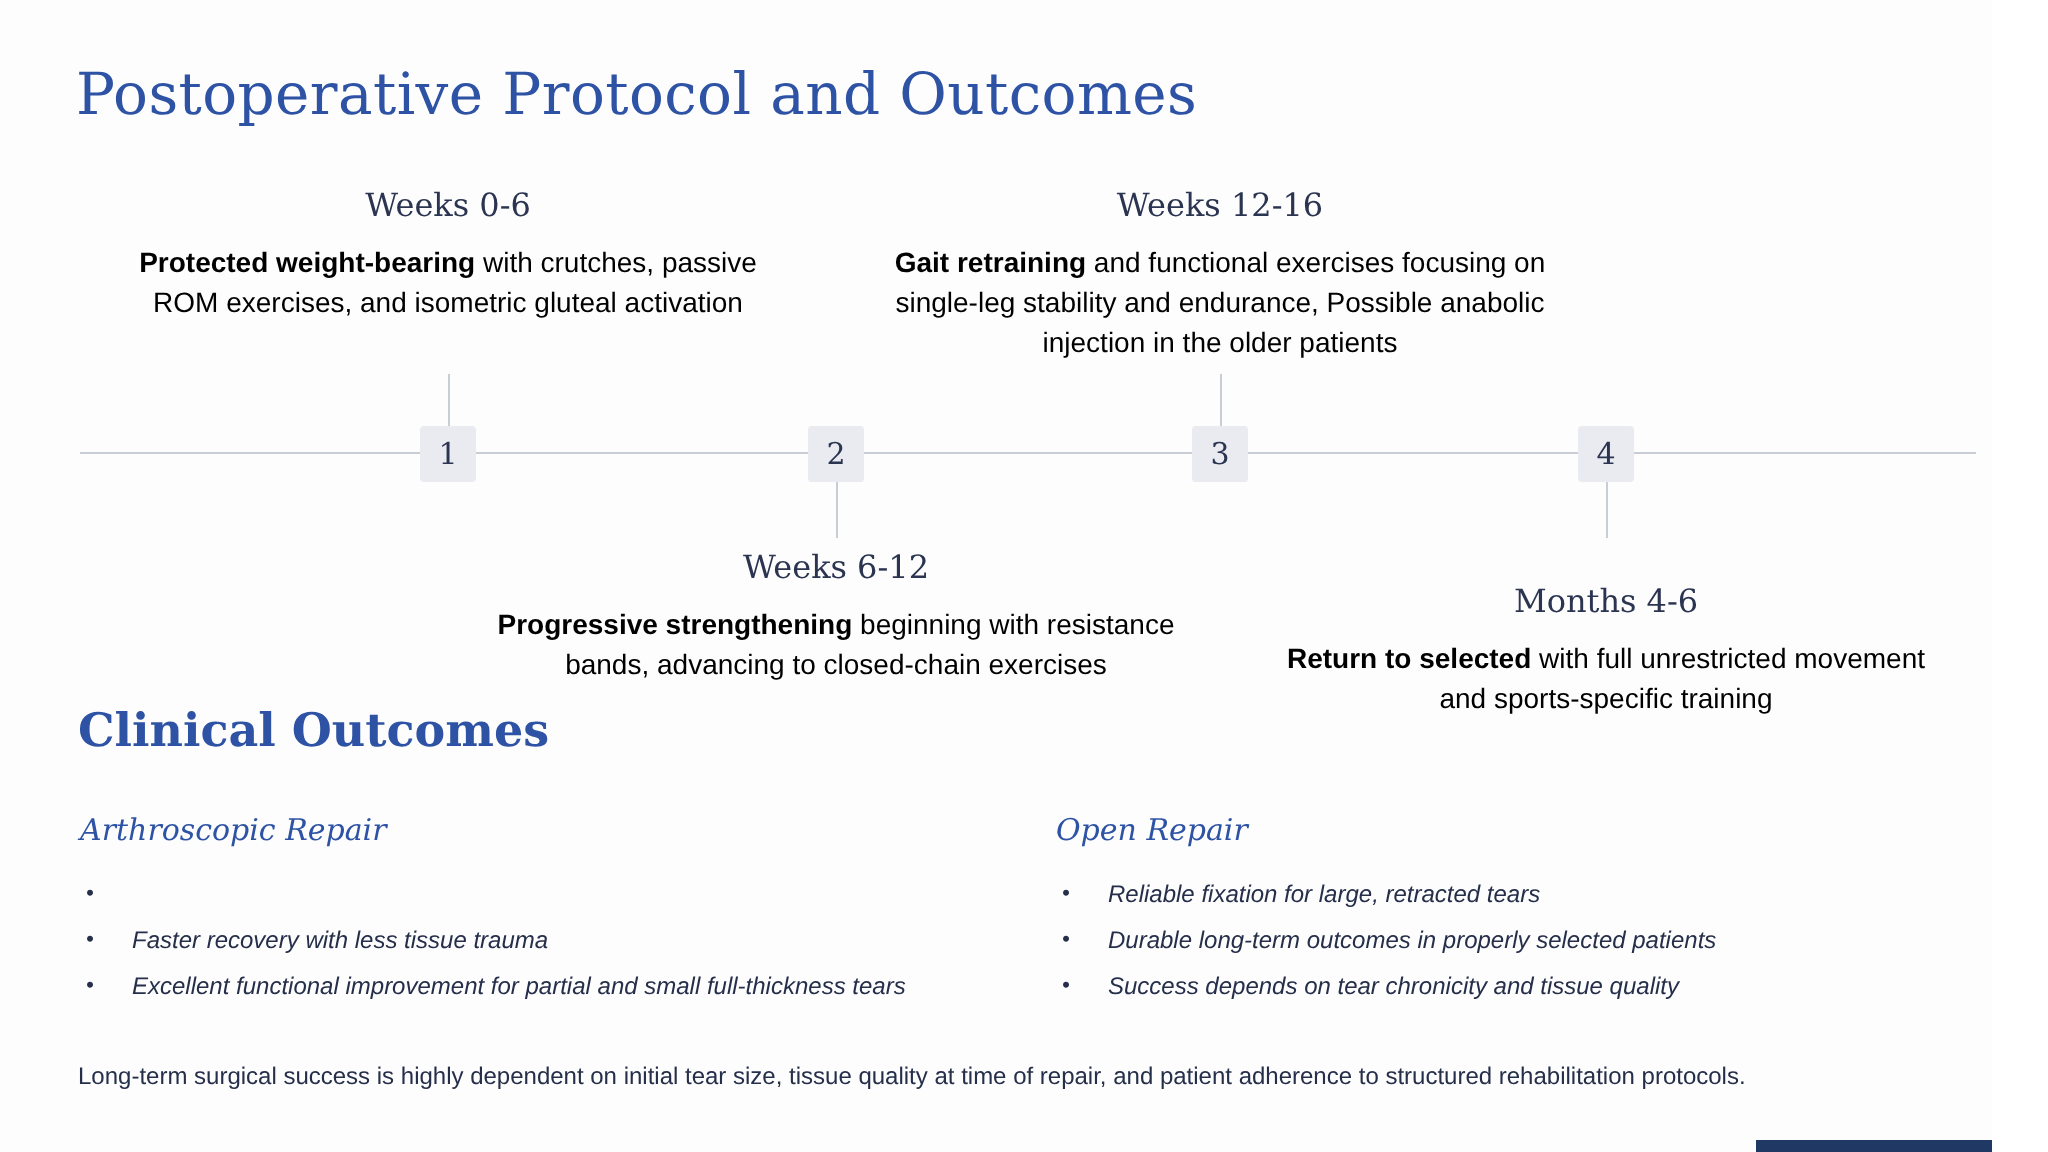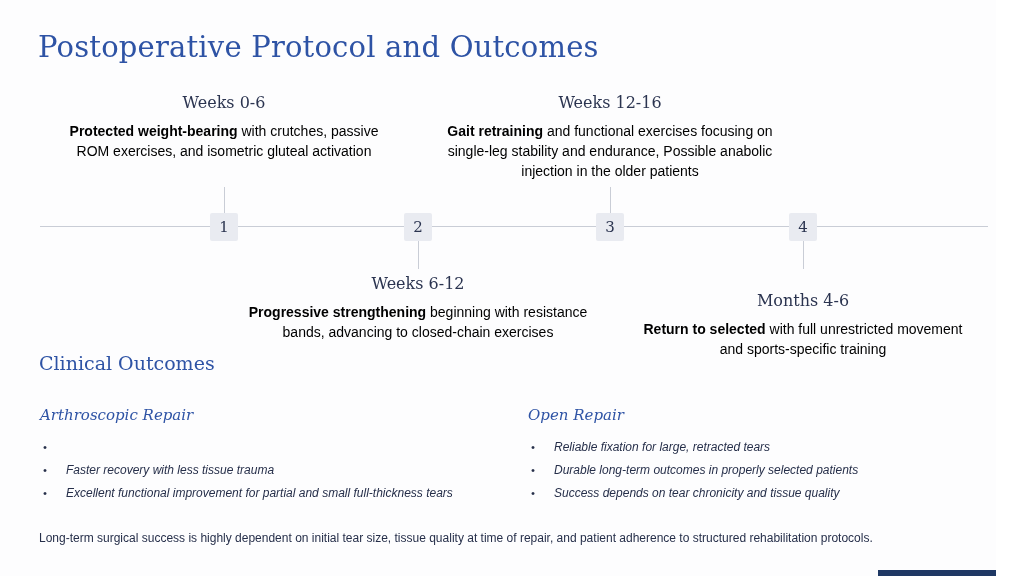--- a/index.html
+++ b/index.html
@@ -68,22 +68,22 @@
     line-height: 20px;
     color: #000000;
   }
   .b { font-weight: bold; }
   
   .section-title {
     position: absolute;
     left: 39px;
     top: 352px;
     font-family: "DejaVu Serif", serif;
-    font-weight: 400;
-    font-size: 19px;
+    font-weight: 700;
+    font-size: 23px;
     color: #2e53a5;
   }
   .col {
     position: absolute;
     top: 406px;
     width: 478px;
     font-style: italic;
   }
   .col-left  { left: 40px; }
   .col-right { left: 528px; }

